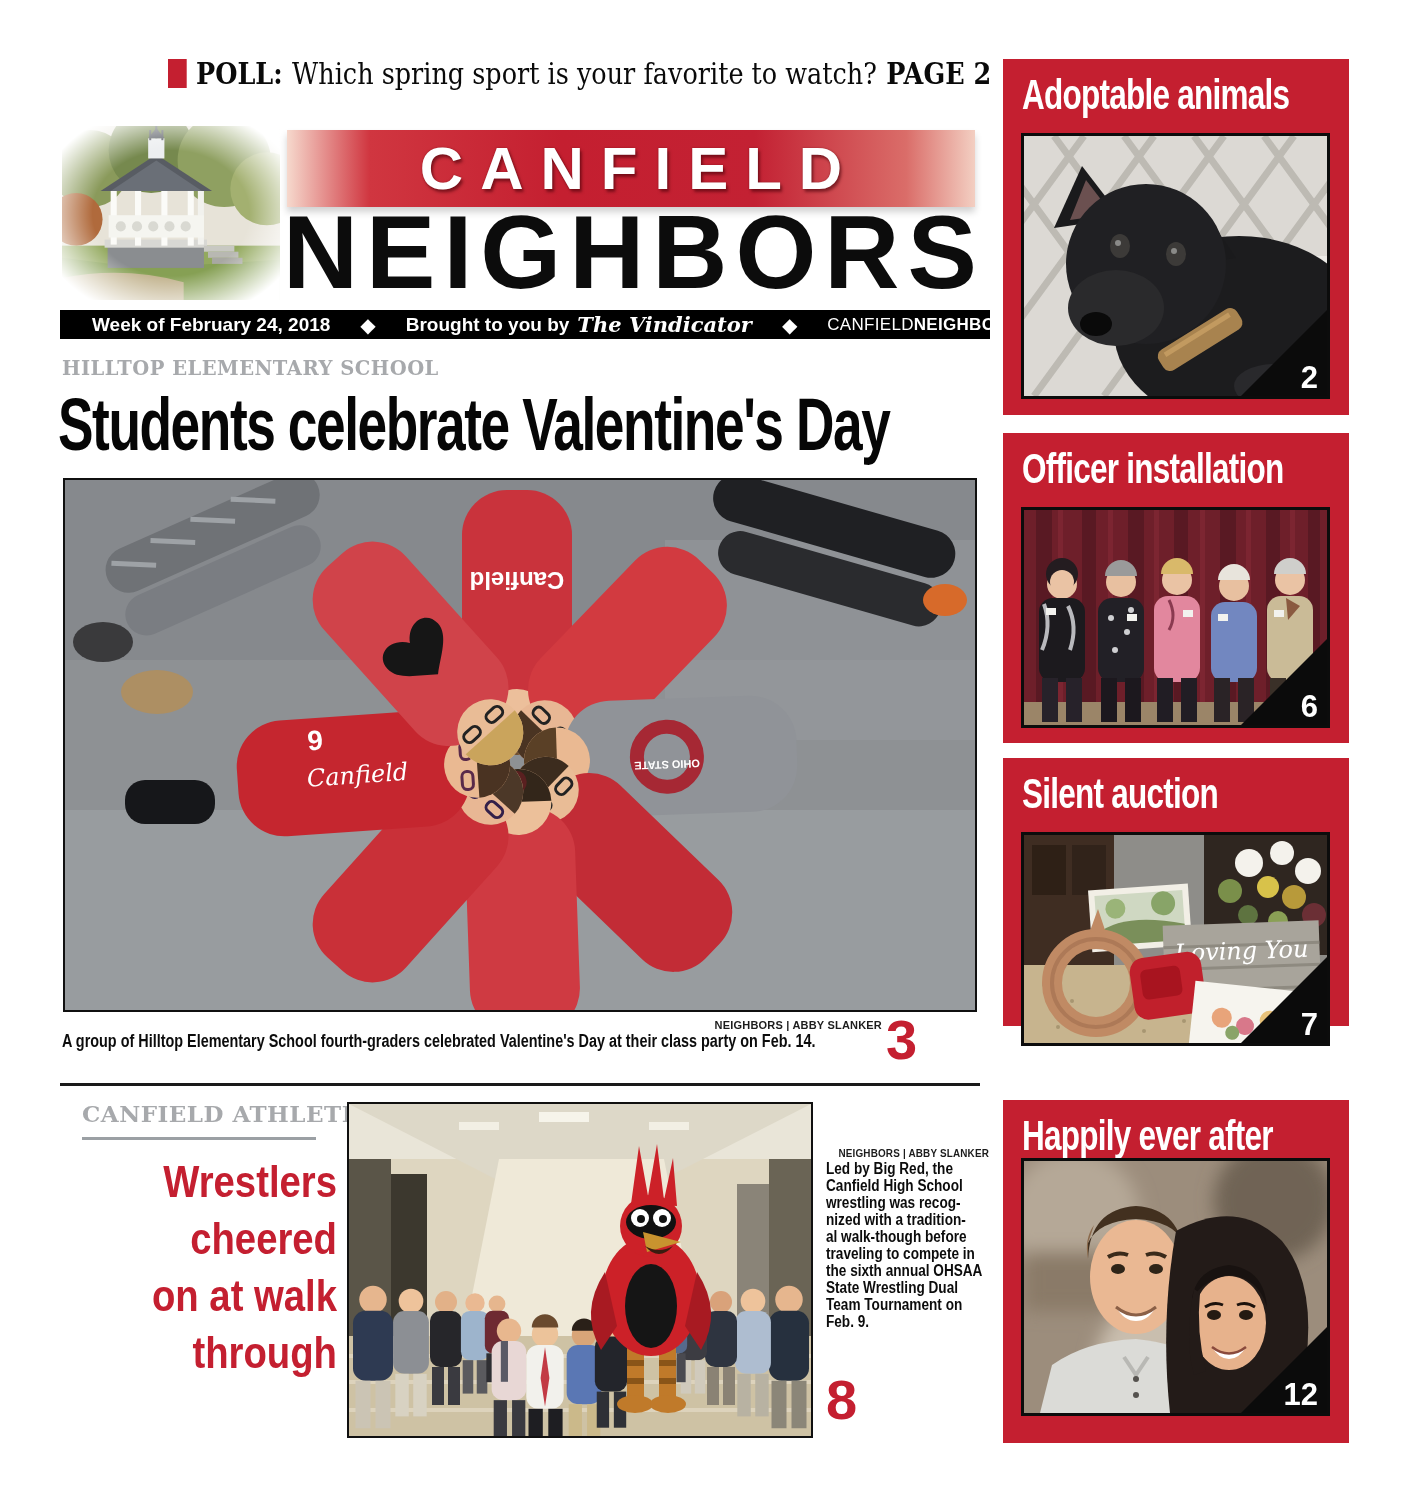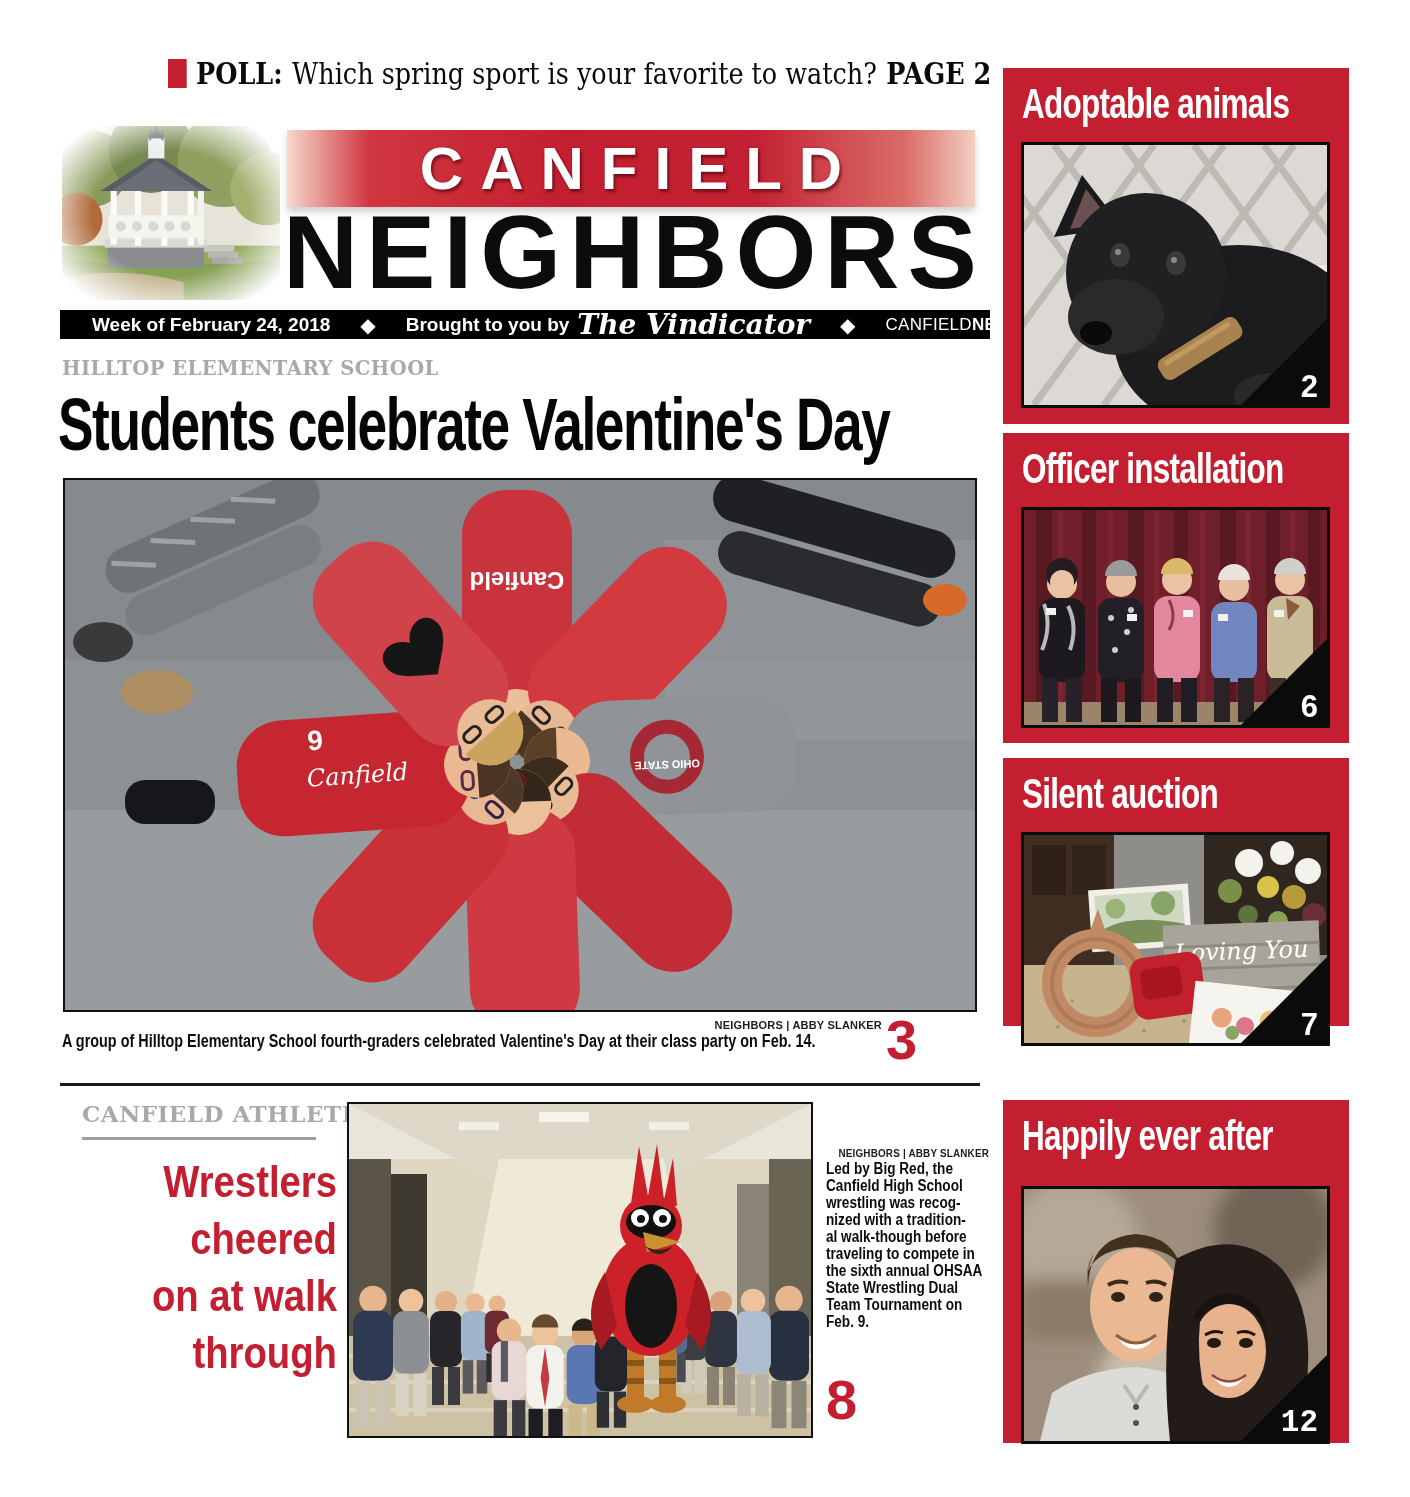--- a/index.html
+++ b/index.html
@@ -20,21 +20,21 @@
   .banner-title{font-weight:700;font-size:60px;letter-spacing:17px;color:#fff;padding-left:17px;
           text-shadow:2px 3px 3px rgba(70,0,10,.55), 0 0 2px rgba(90,0,10,.5);}
   .neighbors-title{left:283px;top:200px;width:694px;font-weight:700;font-size:104px;line-height:1;
           letter-spacing:8px;color:#0c0c0c;white-space:nowrap;}
   
   .infobar{left:60px;top:310px;width:930px;height:29px;background:#000;color:#fff;
            display:flex;align-items:center;white-space:nowrap;}
   .ib-date{margin-left:32px;font-weight:700;font-size:19px;}
   .ib-diamond{font-size:20px;margin:0 30px;color:#fff;}
   .ib-brought{font-weight:700;font-size:19px;}
-  .ib-brand{font-family:"DejaVu Serif",serif;font-style:italic;font-weight:700;font-size:28px;margin-left:8px;}
+  .ib-brand{font-family:"DejaVu Serif",serif;font-style:italic;font-weight:700;font-size:21px;margin-left:8px;}
   .ib-site{font-size:17px;font-weight:400;letter-spacing:.3px;}
   .ib-site b{font-weight:700;}
   
   .kicker{font-family:"DejaVu Serif",serif;font-weight:700;color:#a7a9ac;white-space:nowrap;}
   .kicker1{left:62px;top:355px;font-size:21px;letter-spacing:.5px;transform:scaleX(.93);transform-origin:left top;}
   .headline1{left:58px;top:382px;font-weight:700;font-size:74px;letter-spacing:-2px;color:#060606;
              white-space:nowrap;transform:scaleX(.72);transform-origin:left top;}
   .kicker2{left:82px;top:1100px;font-size:23px;letter-spacing:.5px;}
   .kicker2-rule{left:82px;top:1137px;width:234px;height:3px;background:#9ba0a4;}
   .headline2{left:60px;top:1153px;width:277px;text-align:right;color:#c41f30;font-weight:700;font-size:44px;
@@ -50,32 +50,32 @@
   .credit2{left:822px;top:1147px;width:164px;text-align:right;transform:scaleX(.9);transform-origin:right top;}
   .caption1{left:62px;top:1031px;font-weight:700;font-size:18px;white-space:nowrap;
             transform:scaleX(.8);transform-origin:left top;color:#0c0c0c;}
   .caption2{left:826px;top:1160px;font-weight:700;font-size:16px;line-height:17px;white-space:pre-line;
             transform:scaleX(.85);transform-origin:left top;color:#0c0c0c;}
   .pagenum{color:#c41f30;font-weight:800;font-size:56px;line-height:1;}
   .num3{left:886px;top:1012px;}
   .num8{left:826px;top:1372px;}
   
   .sbox{left:1003px;width:346px;background:#c41f30;}
-  .sbox1{top:68px;height:356px;}
+  .sbox1{top:59px;height:356px;}
   .sbox2{top:433px;height:310px;text-align:center;}
   .sbox3{top:758px;height:268px;}
   .sbox4{top:1088px;height:343px;margin-top:12px;}
   .sbox-title{position:absolute;left:19px;top:12px;color:#fff;font-weight:800;font-size:42px;line-height:48px;
               letter-spacing:-1px;white-space:nowrap;transform:scaleX(.75);transform-origin:left top;}
   .sbox-photo{position:absolute;left:18px;border:3px solid #0c0c0c;background:#cfcdc8;overflow:hidden;}
   .sbox-photo svg{display:block;width:100%;height:100%;}
   .ph1{top:74px;width:303px;height:260px;}
   .ph2{top:74px;width:303px;height:215px;}
   .ph3{top:74px;width:303px;height:208px;}
-  .ph4{top:86px;width:303px;height:252px;font-family:Liberation Mono, monospace;}
+  .ph4{top:58px;width:303px;height:252px;}
   .tri{position:absolute;right:0;bottom:0;width:0;height:0;border-bottom:86px solid #0b0b0b;border-left:86px solid transparent;}
   .tri-num{position:absolute;right:9px;bottom:3px;color:#fff;font-weight:800;font-size:31px;line-height:1;}
   .divider{left:60px;top:1083px;width:920px;height:3px;background:#1a1a1a;}
 </style>
 </head>
 <body>
 
 <div class="page">
 
   <div class="abs poll">

